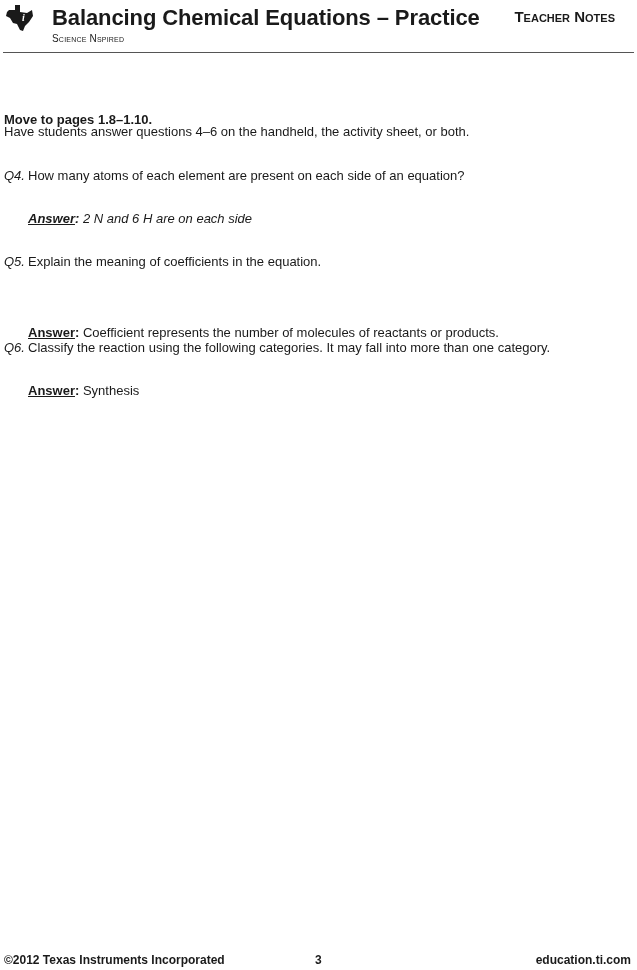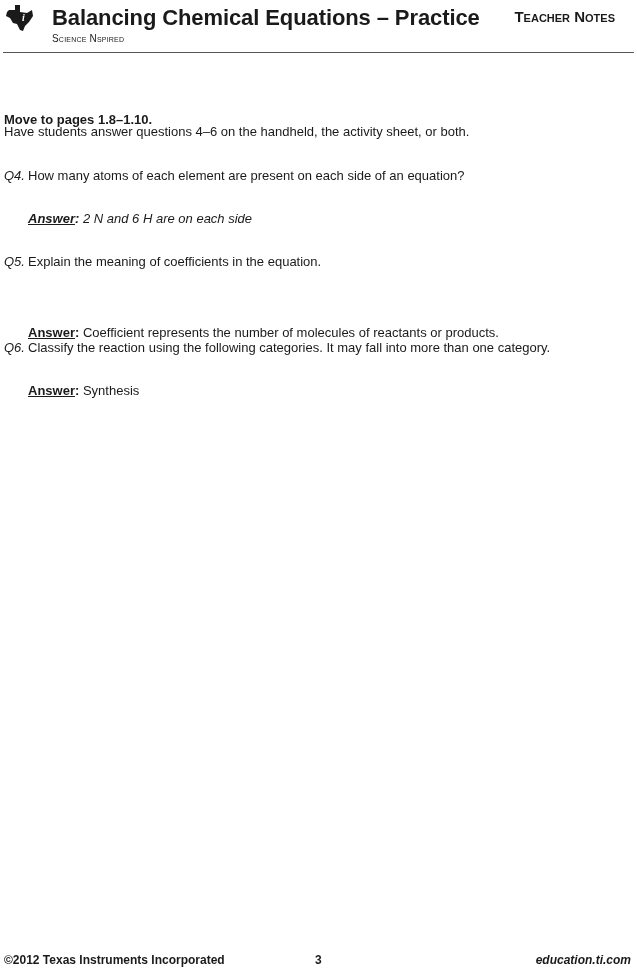--- a/index.html
+++ b/index.html
@@ -77,21 +77,21 @@
     .footer {
       position: absolute;
       left: 0; top: 950px;
       width: 637px;
       height: 20px;
       font-size: 12px;
       font-weight: bold;
     }
     .footer .left { position: absolute; left: 4px; top: 3px; }
     .footer .center { position: absolute; left: 315px; top: 3px; }
-    .footer .right { position: absolute; right: 6px; top: 3px; font-style: italic; }
+    .footer .right { position: absolute; right: 6px; top: 3px; }
   </style>
 </head>
 <body>
 
 <div class="header">
   <svg class="logo" viewBox="0 0 30 28">
     <path d="M4 6 L10 6 L10 1 L15 1 L15 8 L22 9 L27 6 L28 12 L24 18 L20 22 L18 27 L15 26 L12 20 L8 19 L5 14 L1 12 L2 8 Z" fill="#1a1a1a"></path>
     <text x="17" y="17" font-size="10" font-style="italic" font-weight="bold" fill="#fff" font-family="Liberation Serif, serif">i</text>
   </svg>
   <div class="title">Balancing Chemical Equations – Practice</div>

